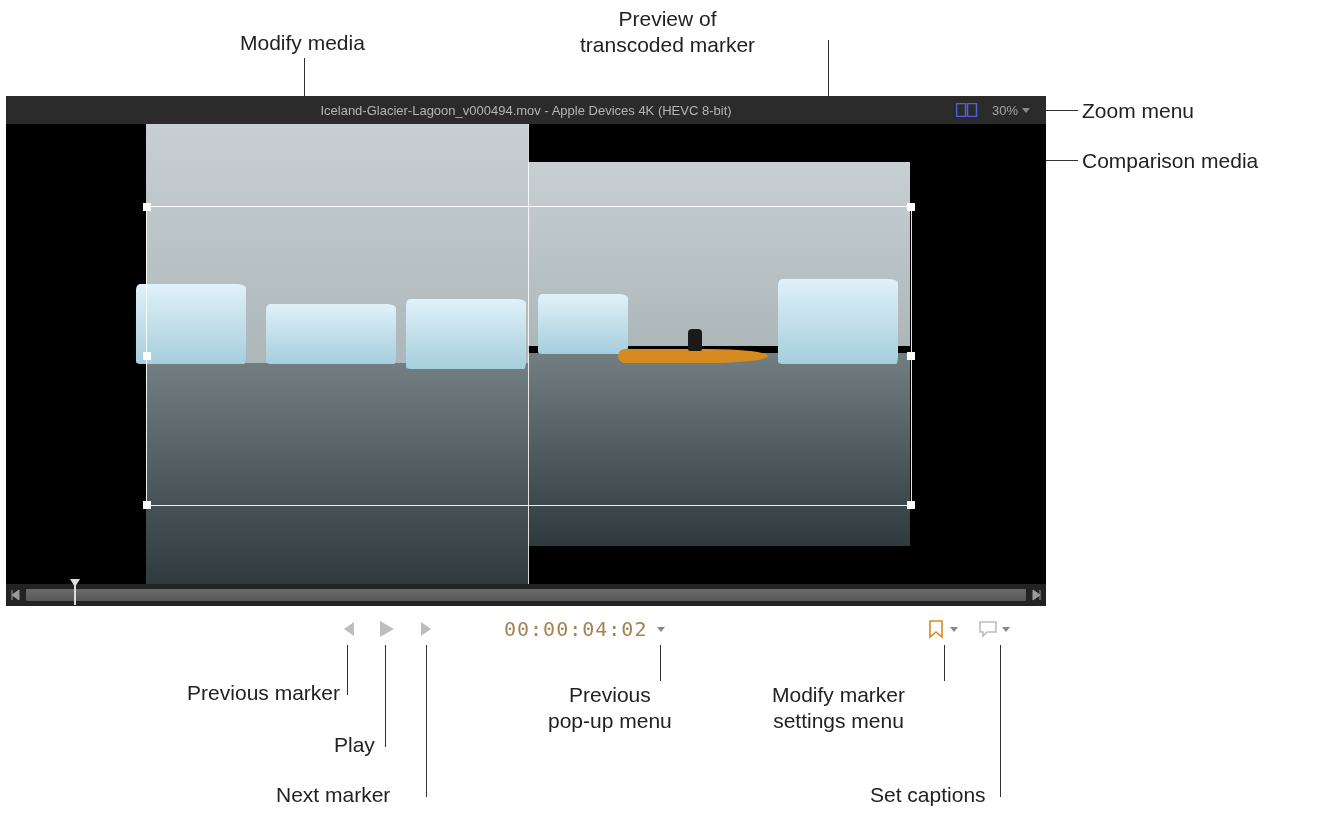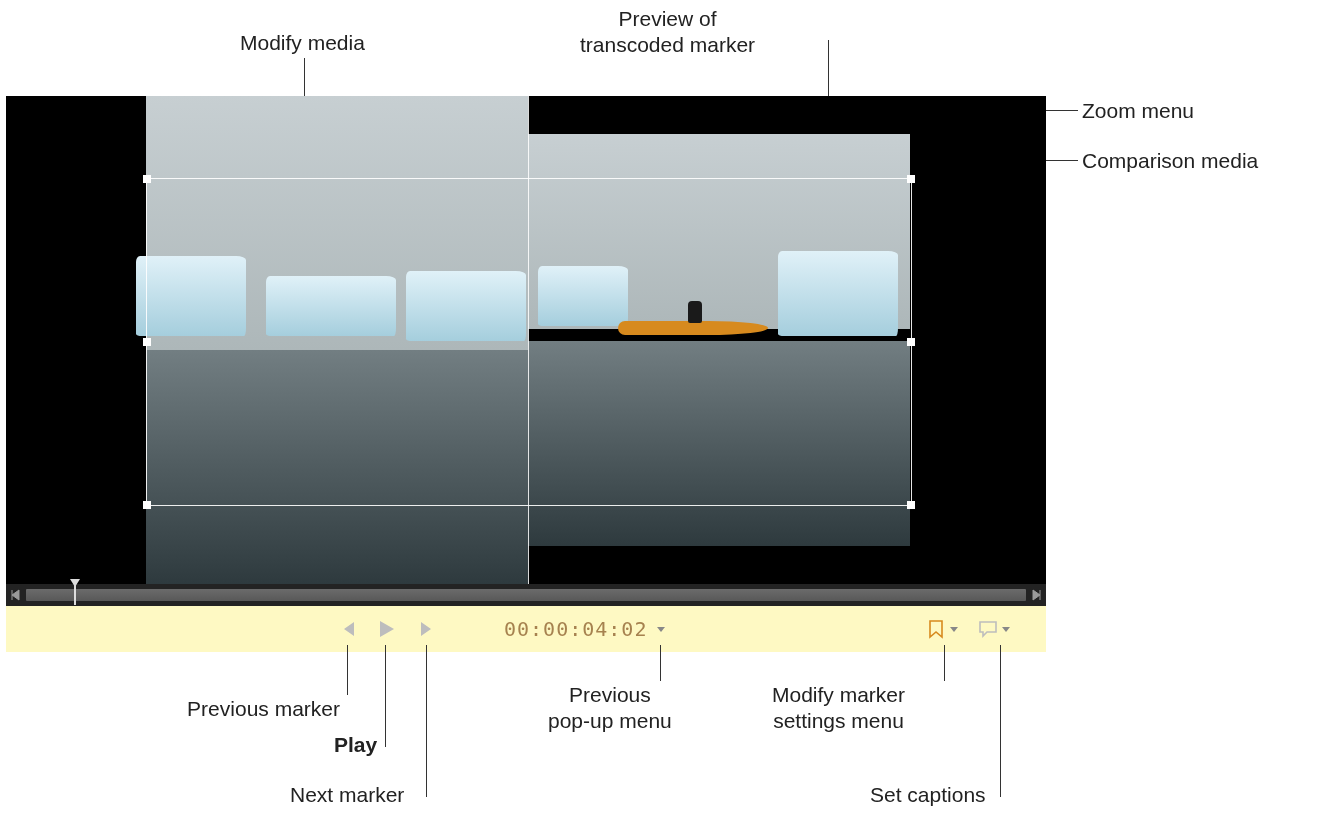--- a/index.html
+++ b/index.html
@@ -126,21 +126,21 @@
     position:absolute; left:48px; top:-4px; width:2px; height:20px; background:#ddd;
   }
   .playhead::before{
     content:""; position:absolute; top:-6px; left:-4px; width:10px; height:8px;
     background:#ddd; clip-path: polygon(0 0,100% 0,50% 100%);
   }
 
   
   .transport{
     height:46px;
-    background:#fef9c3;
+    background:#ffffff;
     position:relative;
   }
   .tbtn{ position:absolute; top:50%; transform:translateY(-50%); color:#bdbdbd; cursor:pointer; }
   .tbtn svg{display:block;}
   .prev{ left:332px; }
   .play{ left:370px; }
   .next{ left:413px; }
   .timecode{
     position:absolute; left:498px; top:50%; transform:translateY(-50%);
     color:#a6824f; font-size:20px; letter-spacing:1px; font-family: ui-monospace,Menlo,monospace;
@@ -160,20 +160,35 @@
 <div class="conn v" style="left:828px; top:40px; height:145px;"></div>
 
 <div class="anno right" style="left:1082px; top:98px;">Zoom menu</div>
 <div class="conn h" style="left:1034px; top:110px; width:44px;"></div>
 
 <div class="anno right" style="left:1082px; top:148px;">Comparison media</div>
 <div class="conn v" style="left:938px; top:124px; height:36px;"></div>
 <div class="conn h" style="left:938px; top:160px; width:140px;"></div>
 
 <div class="viewer">
+  <div class="titlebar">
+    <span class="fname">Iceland-Glacier-Lagoon_v000494.mov - Apple Devices 4K (HEVC 8-bit)</span>
+    <div class="right-controls">
+      <span class="compare-icon">
+        <svg width="22" height="14">
+            <rect x="0.5" y="0.5" width="9" height="13" fill="none" stroke="#5a5adf" stroke-width="1.5"></rect>
+            <rect x="11.5" y="0.5" width="9" height="13" fill="none" stroke="#5a5adf" stroke-width="1.5"></rect>
+          </svg>
+      </span>
+      <span class="zoom">
+        <span>30%</span>
+        <span class="chev"></span>
+      </span>
+    </div>
+  </div>
 
   <div class="stage">
     <div class="media left">
       <div class="sky"></div>
         <div class="water"></div>
       <div class="ice a"></div>
         <div class="ice b"></div>
         <div class="ice c"></div>
     </div>
     <div class="media right">
@@ -240,27 +255,27 @@
     <span class="caption-btn">
       <svg width="20" height="18">
           <path d="M2 2 h16 v10 h-9 l-4 4 v-4 h-3 z" fill="none" stroke="#bdbdbd" stroke-width="1.6"></path>
         </svg>
       <span class="chev"></span>
     </span>
   </div>
 </div>
 
 <div class="conn v" style="left:347px; top:645px; height:50px;"></div>
-<div class="anno" style="left:158px; top:680px; text-align:right; width:182px;margin-top:16px;">Previous marker</div>
+<div class="anno" style="left:158px; top:680px; text-align:right; width:182px;">Previous marker</div>
 
 <div class="conn v" style="left:385px; top:645px; height:102px;"></div>
-<div class="anno" style="left:334px; top:732px;font-weight:bold;">Play</div>
+<div class="anno" style="left:334px; top:732px;">Play</div>
 
 <div class="conn v" style="left:426px; top:645px; height:152px;"></div>
-<div class="anno" style="left:276px; top:782px;margin-left:14px;">Next marker</div>
+<div class="anno" style="left:276px; top:782px;">Next marker</div>
 
 <div class="conn v" style="left:660px; top:645px; height:36px;"></div>
 <div class="anno" style="left:548px; top:682px; white-space:pre;">Previous
 pop-up menu</div>
 
 <div class="conn v" style="left:944px; top:645px; height:36px;"></div>
 <div class="anno" style="left:760px; top:682px; white-space:pre;margin-left:12px;">Modify marker
 settings menu</div>
 
 <div class="conn v" style="left:1000px; top:645px; height:152px;"></div>

